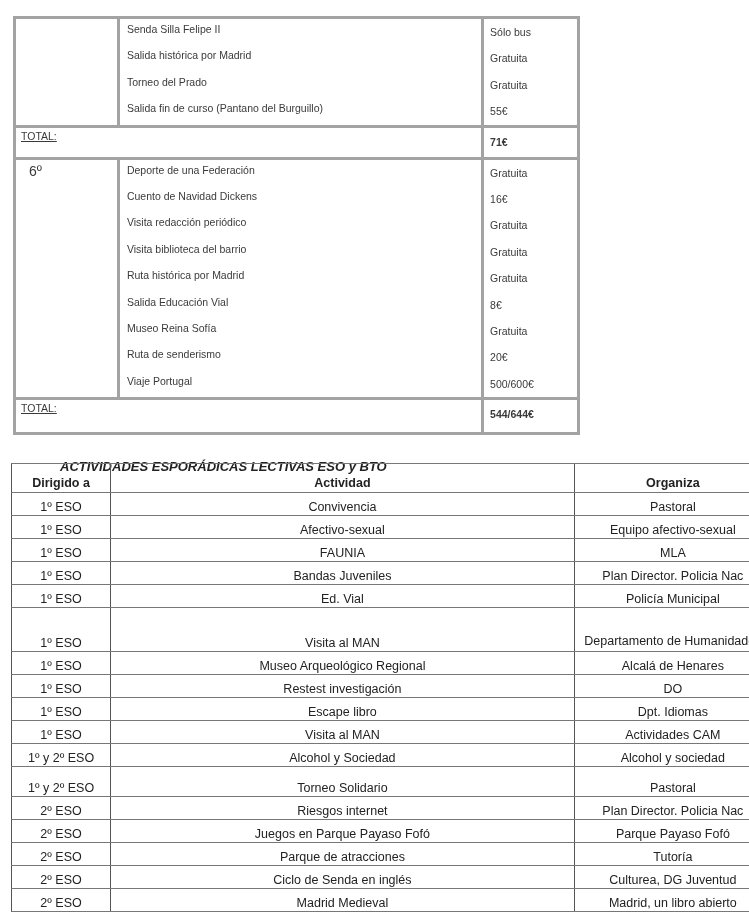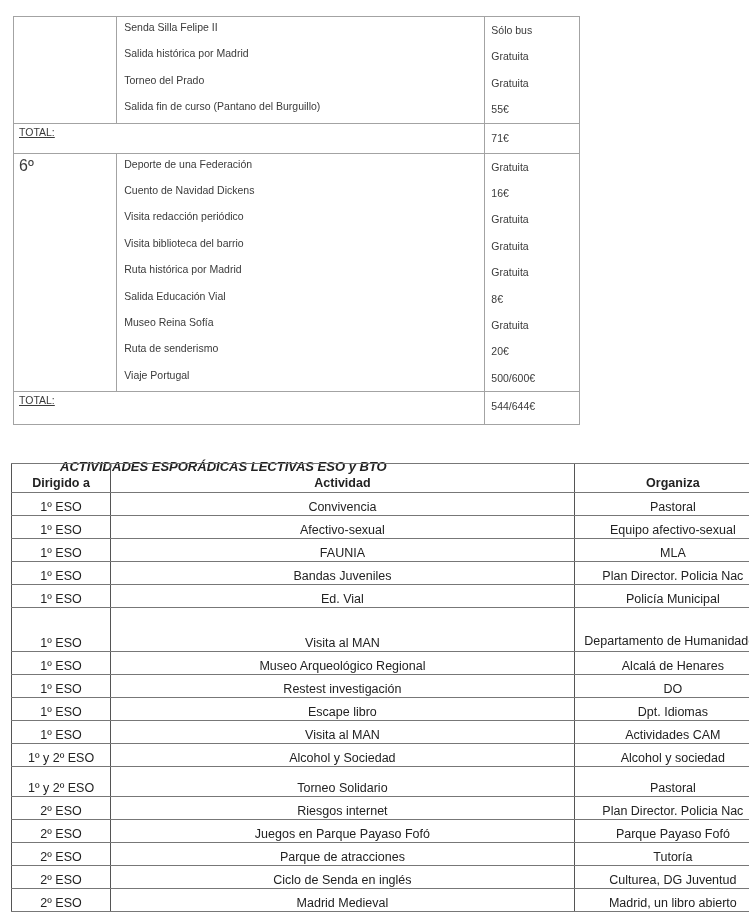--- a/index.html
+++ b/index.html
@@ -2,29 +2,29 @@
 <html><head>
 <meta charset="utf-8">
 <style>
   html, body { margin: 0; padding: 0; background: #ffffff; }
   body { width: 749px; height: 912px; position: relative; overflow: hidden;
          font-family: "Liberation Sans", sans-serif; color: #2a2a2a; }
 
   
   .t1 { position: absolute; left: 13px; top: 16px; width: 567px;
         border-collapse: collapse; font-size: 10.5px; color: #3a3a3a; }
-  .t1 td { border: 1px solid #a3a3a3; padding: 0; vertical-align: top; }
+  .t1 td { border: 3px solid #a3a3a3; padding: 0; vertical-align: top; }
   .t1 .c1 { width: 103px; }
   .t1 .c2 { width: 370px; }
   .t1 .c3 { width: 94px; margin-left: 39px; }
   .t1 .line { height: 26.4px; line-height: 20px; padding-left: 7px; }
   .t1 .cost .line { padding-left: 6px; line-height: 26px; }
-  .t1 .grade { padding: 3px 5px; font-size: 16px; }
+  .t1 .grade { padding: 3px 5px; font-size: 14px; margin-left: 8px; }
   .t1 .total-label { padding: 2px 5px; height: 25px; text-decoration: underline; }
-  .t1 .total-val { padding: 8px 6px 0 6px; font-weight: normal; height: 19px; }
+  .t1 .total-val { padding: 8px 6px 0 6px; font-weight: bold; height: 19px; }
   .t1 tr.total2 .total-label, .t1 tr.total2 .total-val { height: 24px; }
 
   
   .heading { position: absolute; left: 60px; top: 459px; font-size: 13px;
              font-weight: bold; color: #222; letter-spacing: 0; font-style: italic; }
 
   
   .t2 { position: absolute; left: 11px; top: 463px; width: 760px;
         border-collapse: collapse; font-size: 12.5px; color: #222; }
   .t2 td, .t2 th { border-top: 1px solid #777; border-bottom: 1px solid #777;

